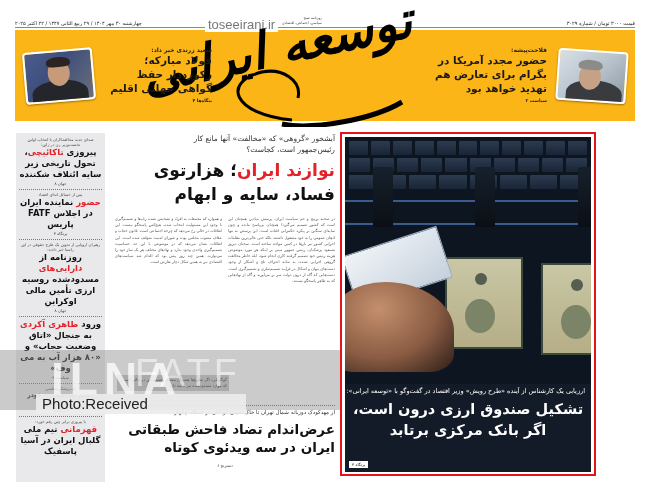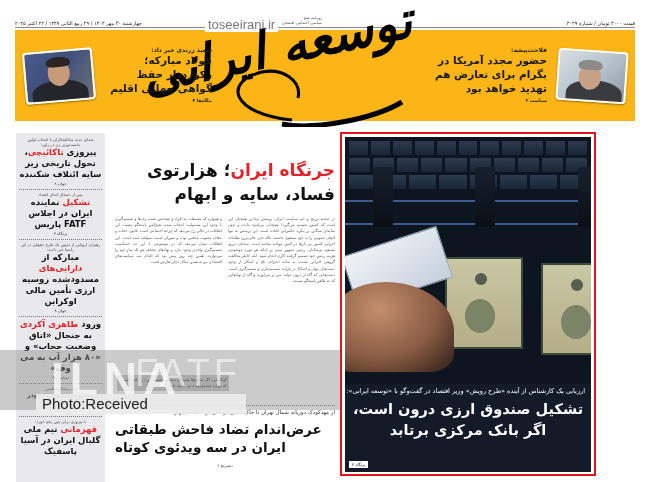--- a/index.html
+++ b/index.html
@@ -51,21 +51,21 @@
     
     .mid-col { position: absolute; left: 115px; top: 133px; width: 220px; height: 345px; }
     .lead-kicker { position: absolute; right: 0; top: 0; width: 170px; font-size: 7.5px; line-height: 11px; color: #333; text-align: right; }
     .lead-title { position: absolute; right: 0; top: 25px; width: 225px; font-size: 17px; font-weight: bold; line-height: 24px; text-align: right; color: #111; }
     .lead-title .hl { color: #e4222a; }
     .body-cols { position: absolute; right: 0; top: 83px; width: 220px; height: 168px; display: flex; gap: 6px; }
     .body-col { flex: 1; font-size: 3.8px; line-height: 6.2px; color: #555; text-align: justify; overflow: hidden; }
     .pull { position: absolute; left: 2px; top: 242px; width: 112px; height: 16px; background: #c4c4c4; font-size: 4px; line-height: 5.5px; color: #222; padding: 2px; overflow: hidden; }
     .dotted-sep { position: absolute; right: 0; top: 272px; width: 220px; border-top: 1px dotted #666; }
     .story2-kicker { position: absolute; right: 0; top: 276px; width: 220px; font-size: 5.5px; color: #333; text-align: right; }
-    .story2-title { position: absolute; right: 0; top: 287px; width: 220px; font-size: 13.5px; font-weight: bold; line-height: 18px; text-align: left; color: #111; }
+    .story2-title { position: absolute; right: 0; top: 287px; width: 220px; font-size: 13.5px; font-weight: bold; line-height: 18px; text-align: right; color: #111; }
     .story2-ref { position: absolute; right: 0; top: 330px; width: 220px; font-size: 4px; text-align: center; color: #333; }
 
     
     .feature { position: absolute; left: 340px; top: 132px; width: 256px; height: 344px; border: 2px solid #e4141b; padding: 3px; background: #fff; }
     .feature-photo { position: relative; width: 100%; height: 247px; background: #0d1521; overflow: hidden; }
     .kb-row { position: absolute; left: 0; right: 0; height: 14px; display: flex; gap: 3px; padding: 0 4px; }
     .kb-key { flex: 1; background: linear-gradient(#2c3b50, #1a2536); border-radius: 1px; }
     .rail { position: absolute; left: 0; right: 0; height: 2px; background: #3a5b8c; }
     .clip { position: absolute; width: 20px; height: 60px; top: 30px; background: linear-gradient(#16202c, #0b0f15); border-radius: 2px; }
     .bill { position: absolute; width: 78px; height: 92px; background: linear-gradient(#c9c7a5, #b5ae87); border: 2px solid #3c4a3c; }
@@ -132,46 +132,47 @@
 </div>
 
 <div class="left-col">
   <div class="brief">
     <div class="kicker">صدای جدید مخالفه‌کاران با انتخاب اولین نخست‌وزیر زن در ژاپن؛</div>
     <div class="title"><span>پیروزی </span><span class="hl">تاکائیچی</span><span>، تحول تاریخی زیر سایه ائتلاف شکننده</span></div>
     <div class="ref">جهان ۸</div>
   </div>
   <div class="brief">
     <div class="kicker">پس از خسائل اندای افشاد</div>
-    <div class="title"><span></span><span class="hl">تشکیل</span><span> نماینده ایران در اجلاس FATF پاریس</span></div>
+    <div class="title"><span></span><span class="hl">حضور</span><span> نماینده ایران در اجلاس FATF پاریس</span></div>
     <div class="ref">پرتگاه ۳</div>
   </div>
   <div class="brief">
     <div class="kicker">رهبران اروپایی از تدوین یک طرح حقوقی در این راستا خبر دادند:</div>
-    <div class="title"><span>مبارکه از </span><span class="hl">دارایی‌های</span><span> مسدودشده روسیه ارزی تأمین مالی اوکراین</span></div>
+    <div class="title"><span>روزنامه از </span><span class="hl">دارایی‌های</span><span> مسدودشده روسیه ارزی تأمین مالی اوکراین</span></div>
     <div class="ref">جهان ۸</div>
   </div>
   <div class="brief">
     <div class="title"><span>ورود </span><span class="hl">طاهری آکردی</span><span> به جنجال «اتاق وضعیت حجاب» و «۸۰ هزار آب به می وف»</span></div>
     <div class="ref">سیاست ۲</div>
   </div>
   <div class="brief">
     <div class="kicker">یک پزشکی‌شناسی</div>
     <div class="title" style="font-size:6px;line-height:8px"><span></span><span class="hl">«فقر تب‌نسبتی»</span><span> خودر مدرسه</span></div>
     <div class="ref">جرنگاه ۴</div>
   </div>
   <div class="brief">
     <div class="kicker">با پیروزی برابر چین رقم خورد:</div>
     <div class="title"><span></span><span class="hl">قهرمانی</span><span> تیم ملی گلبال ایران در آسیا پاسفیک</span></div>
 
   </div>
 </div>
 
 <div class="mid-col">
-  <div class="lead-title"><span class="hl">جرنگاه ایران</span><span>؛ هزارتوی فساد، سایه و ابهام</span></div>
+  <div class="lead-kicker">آبشخور «گروهی» که «مخالفت» آنها مانع کار رئیس‌جمهور است، کجاست؟</div>
+  <div class="lead-title"><span class="hl">نوازند ایران</span><span>؛ هزارتوی فساد، سایه و ابهام</span></div>
   <div class="body-cols">
     <div class="body-col">در صحنه پرپیچ و خم سیاست ایران، پرسش بنیادین همچنان این است که کشور تصمیم می‌گیرد؟ همچنان بی‌پاسخ مانده و چون سایه‌ای سنگین بر پیکره حکمرانی افتاده است. این پرسش نه تنها اذهان عمومی را به خود مشغول داشته، بلکه حتی عالی‌ترین مقامات اجرایی کشور نیز بارها در کمین مواجه ساخته است. سخنان دیروز مسعود پزشکیان، رئیس جمهور مبنی بر اینکه هر مورد موضوعی هزینه رئیس خود تصمیم گرفتند کاری انجام شود، ابله خاطر مخالفت گروهی اجرایی نشده، به مثابه اعتراف تلخ و آشکار از وجود دست‌های پنهان و اشکال در فرآیند تصمیم‌سازی و تصمیم‌گیری است. دست‌هایی که گاه از درون دولت سر بر می‌آورند و گاه از نهادهایی که به ظاهر پاسخگو نیستند.</div>
     <div class="body-col">و همواره که مجمعات به افراد و تشخیص نشده رف‌ها و تصمیم‌گیری با وجود این مسئولیت انتخاب شده، هیچ‌کس پاسخگو نیست. این اتفاقات در حالی رخ می‌دهد که چرخه اجتماعی است. قانون حجاب و عفاف مصوب مجلس بوده و شورای امنیت متوقف شده است. این اتفاقات نشان می‌دهد که در موضوعی با این حد حساسیت تصمیم‌گیری واحدی وجود ندارد و نهادهای مختلف هر یک ساز خود را می‌نوازند. همین چند روز پیش بود که اقدام شد سیاست‌های اقتصادی نیز به همین شکل دچار تعارض است.</div>
   </div>
   <div class="pull">گوگل‌پلی: اگر شلوغ‌ها همچنان مسدود هستند این در حالی است که موارد مسدودشده نیز ادامه دارد</div>
   <div class="dotted-sep"></div>
   <div class="story2-kicker">از مهدکودک دوزبانه شمال تهران تا خاک‌نشینی کودکان در اسکله چابهار</div>
   <div class="story2-title">عرض‌اندام تضاد فاحش طبقاتی ایران در سه ویدئوی کوتاه</div>
   <div class="story2-ref">دسترنج ۶</div>
 </div>

